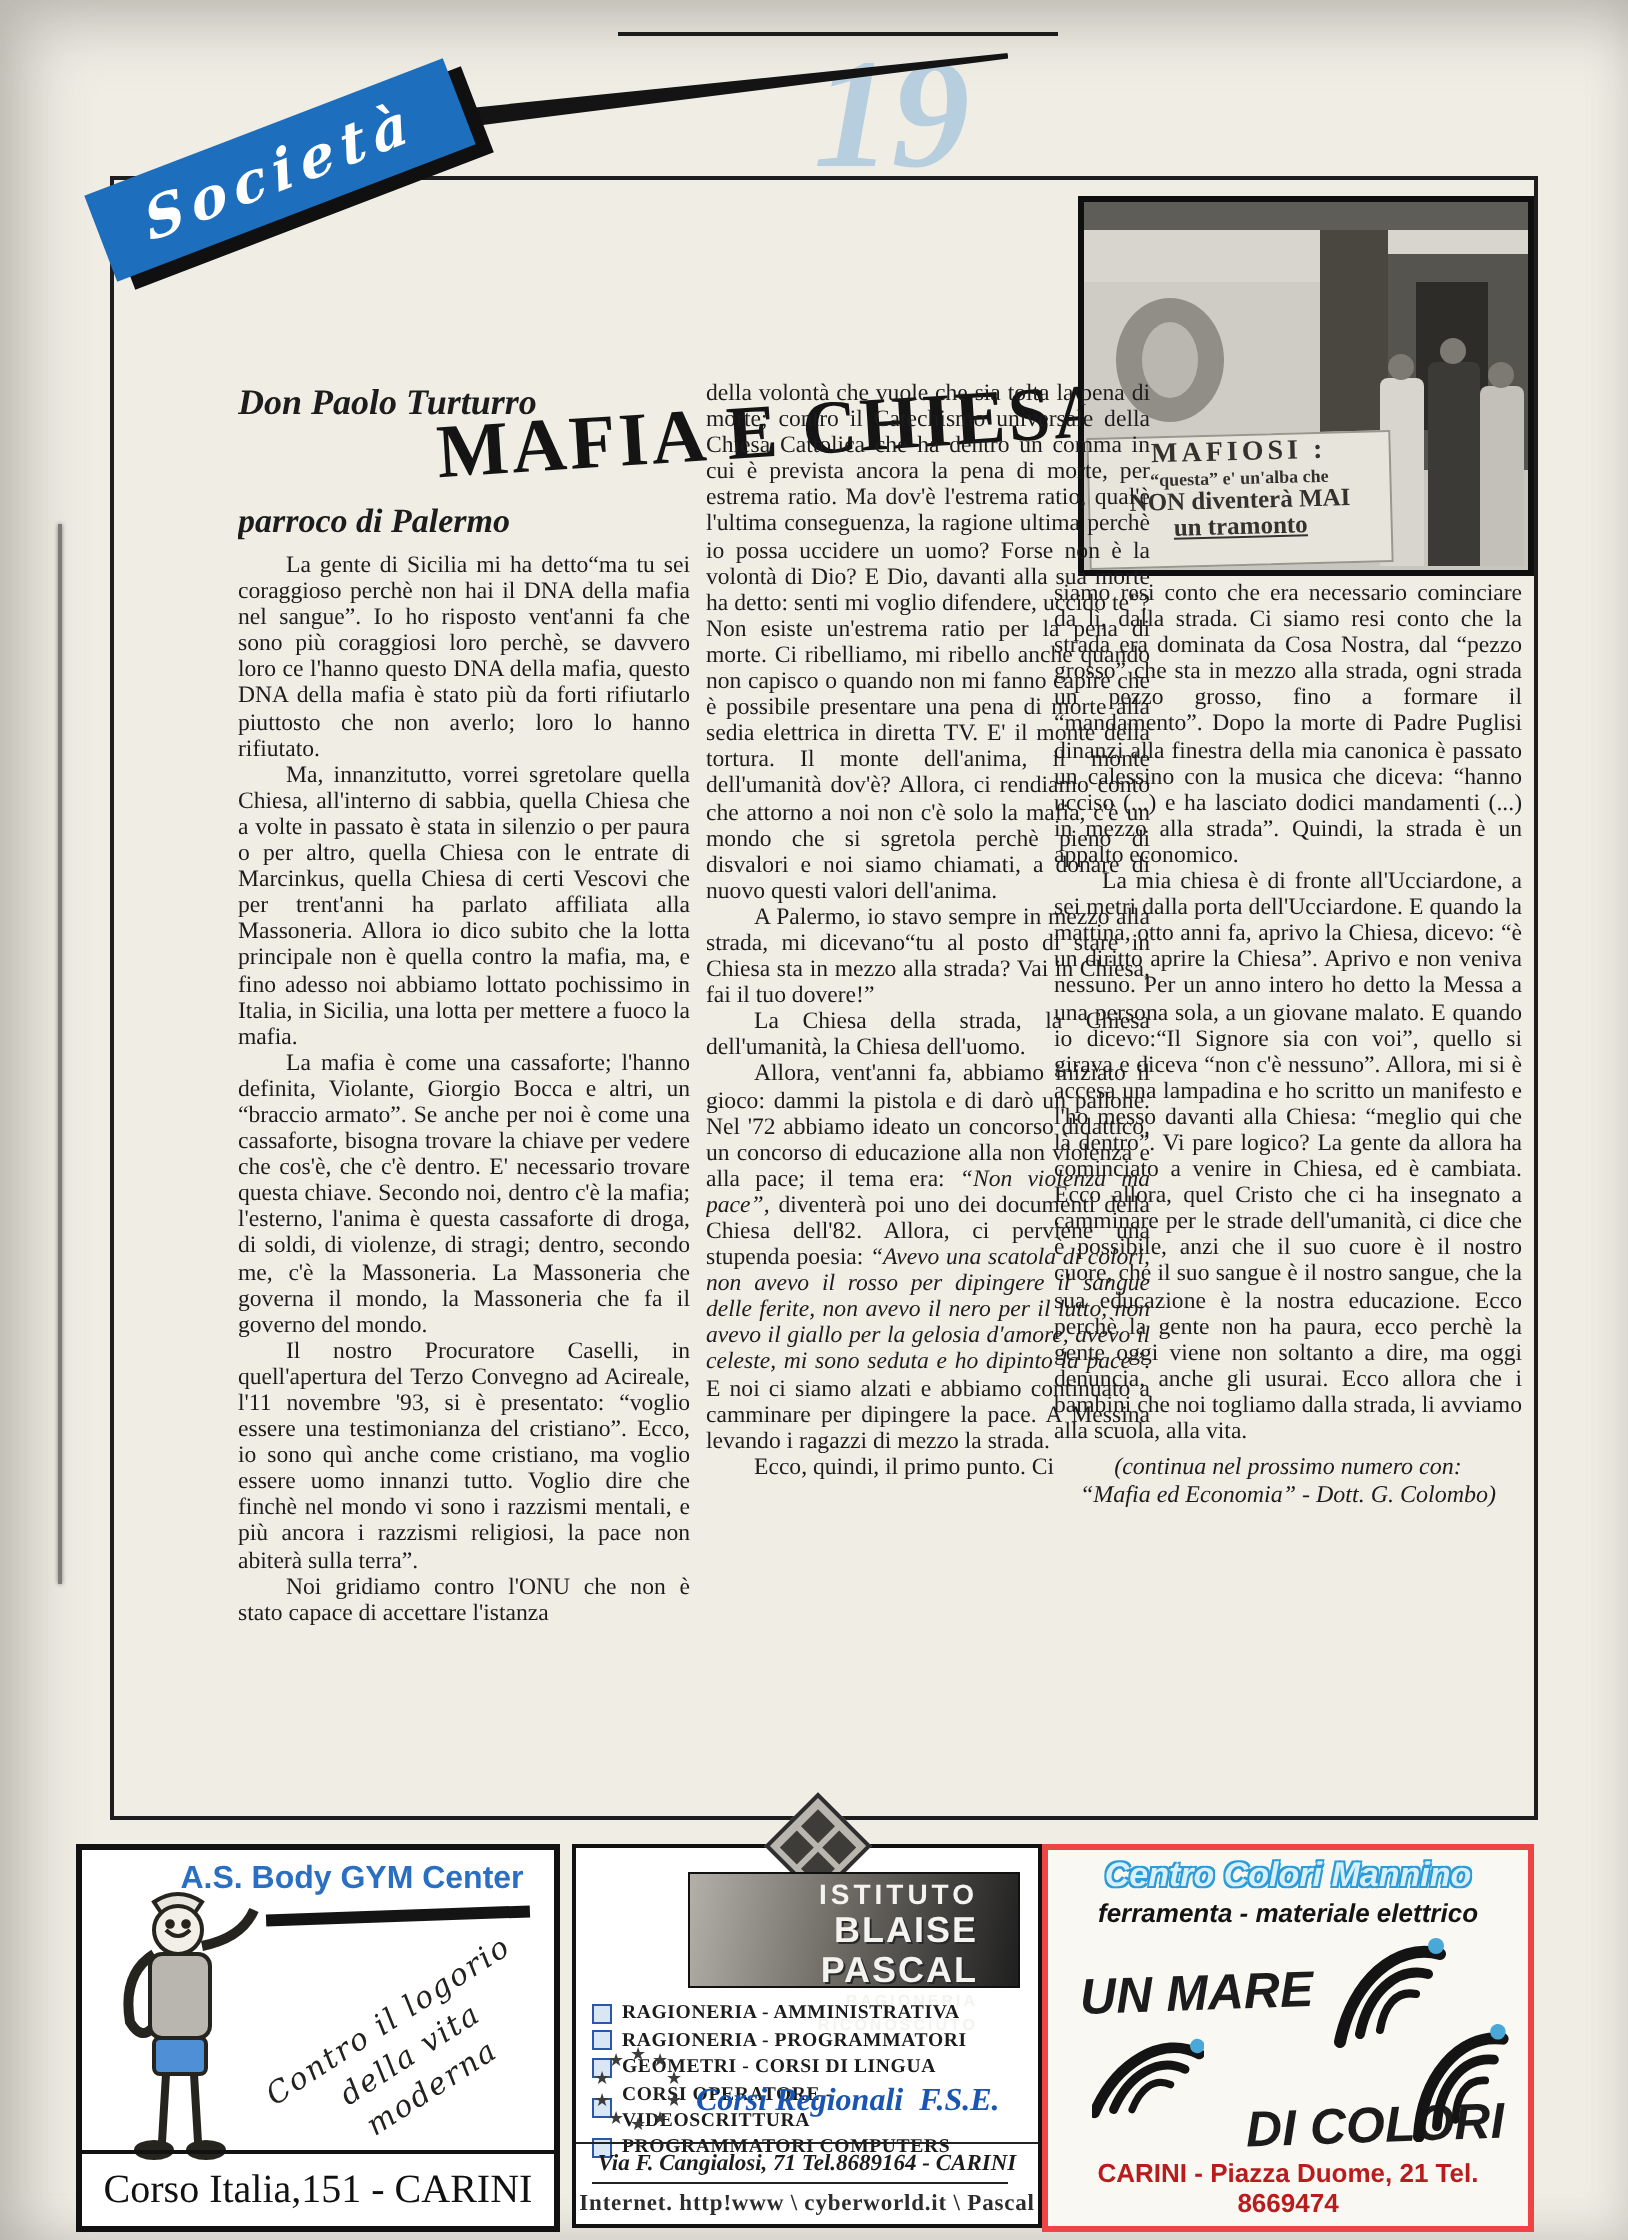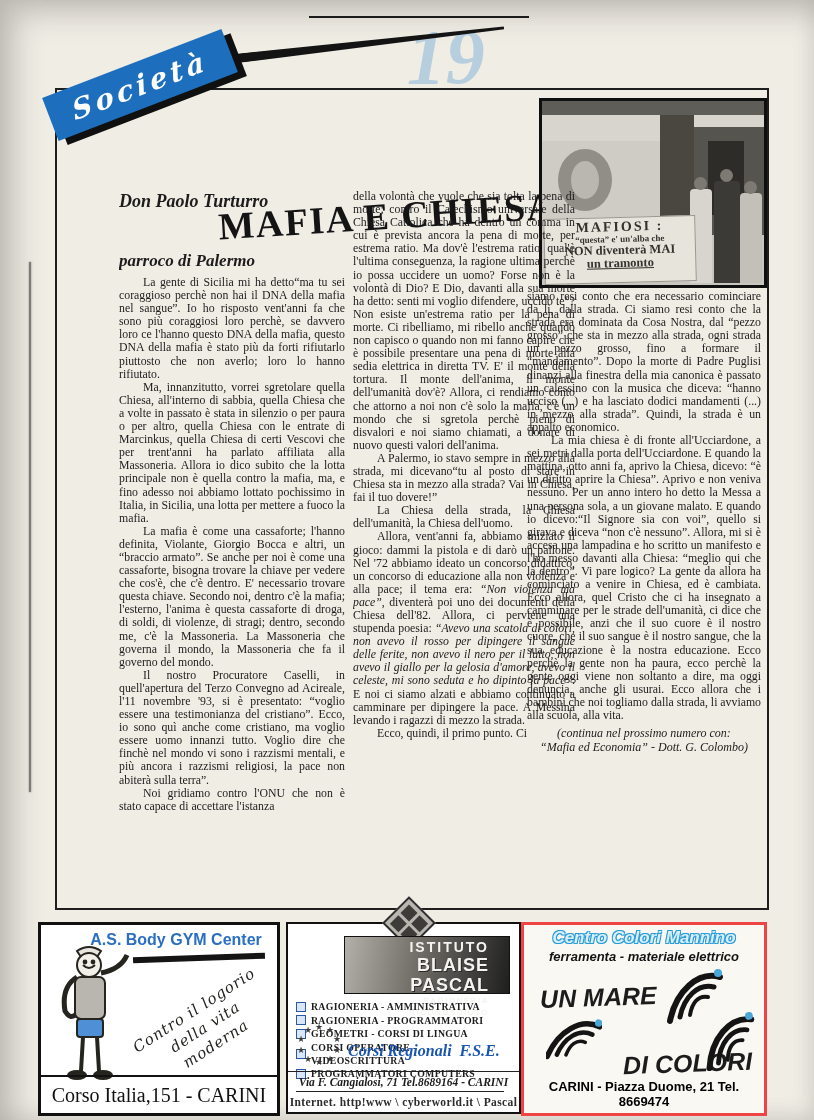--- a/index.html
+++ b/index.html
@@ -101,21 +101,21 @@
   .mn-name{position:absolute;top:3px;left:0;width:100%;text-align:center;
         font-family:"Liberation Sans",sans-serif;font-weight:bold;font-style:italic;font-size:17px;
         color:#d9f0fb;text-shadow:-1px -1px 0 #2b9cd8,1px -1px 0 #2b9cd8,-1px 1px 0 #2b9cd8,1px 1px 0 #2b9cd8;}
   .mn-sub{position:absolute;top:24px;left:0;width:100%;text-align:center;font-style:italic;font-weight:bold;
         font-size:13px;font-family:"Liberation Sans",sans-serif;color:#141414;}
   .mn-big1{position:absolute;left:16px;top:58px;font-style:italic;font-weight:bold;font-size:25px;
         font-family:"Liberation Sans",sans-serif;transform:rotate(-2deg);}
   .mn-big2{position:absolute;right:12px;top:124px;font-style:italic;font-weight:bold;font-size:25px;
         font-family:"Liberation Sans",sans-serif;transform:rotate(-2deg);}
   .mn-addr{position:absolute;bottom:4px;left:0;width:100%;text-align:center;font-family:"Liberation Sans",sans-serif;
-        font-weight:bold;font-size:13px;color:#000000;}
+        font-weight:bold;font-size:13px;color:#b91c1c;}
   .mn-fish{position:absolute;}
 </style>
 </head>
 <body>
 
 <div class="page">
 
   <div class="masthead">
     <div class="masthead-num">19</div>
     <div class="masthead-rule"></div>

